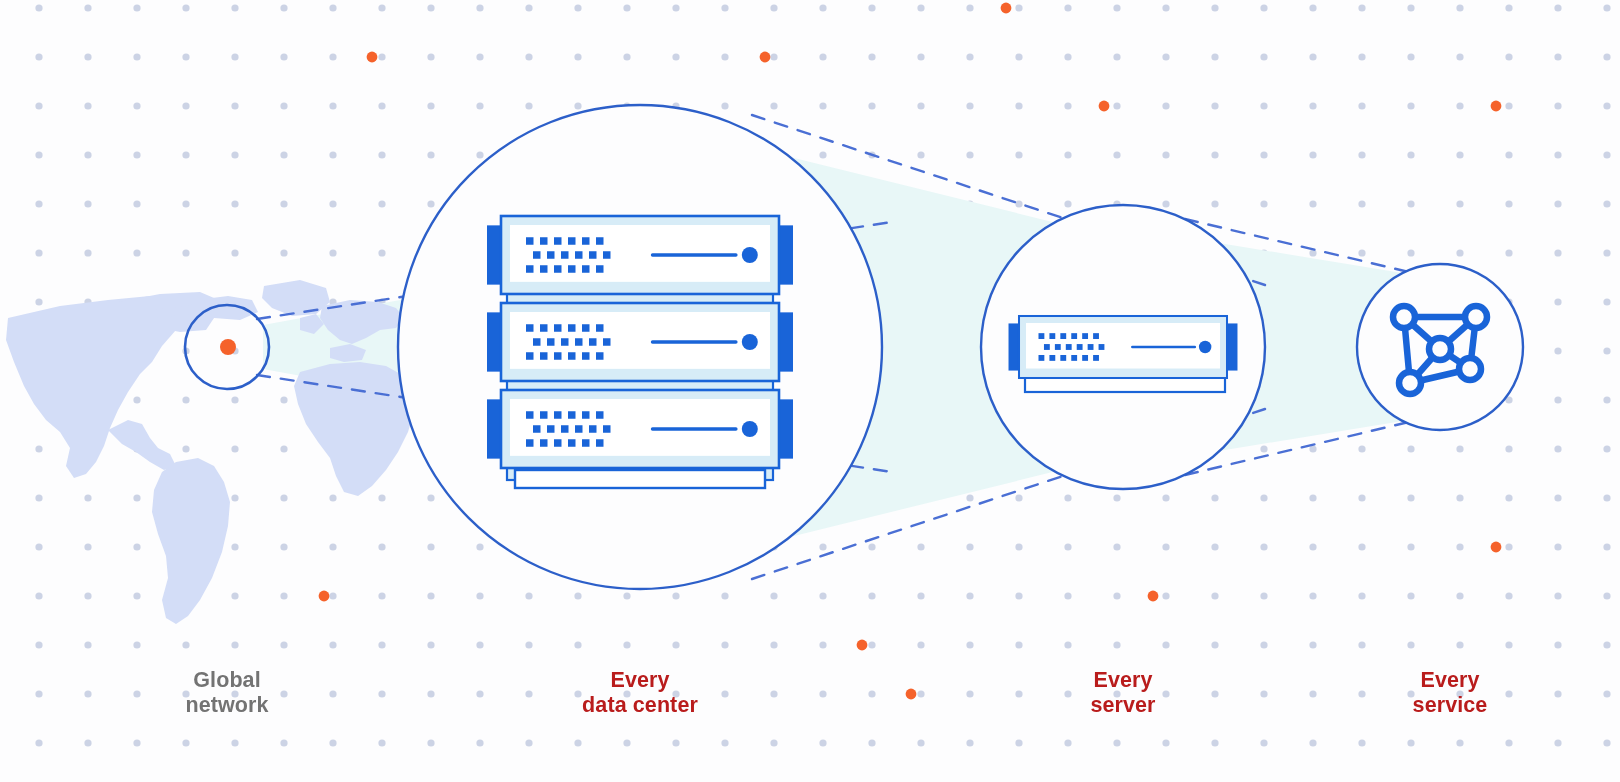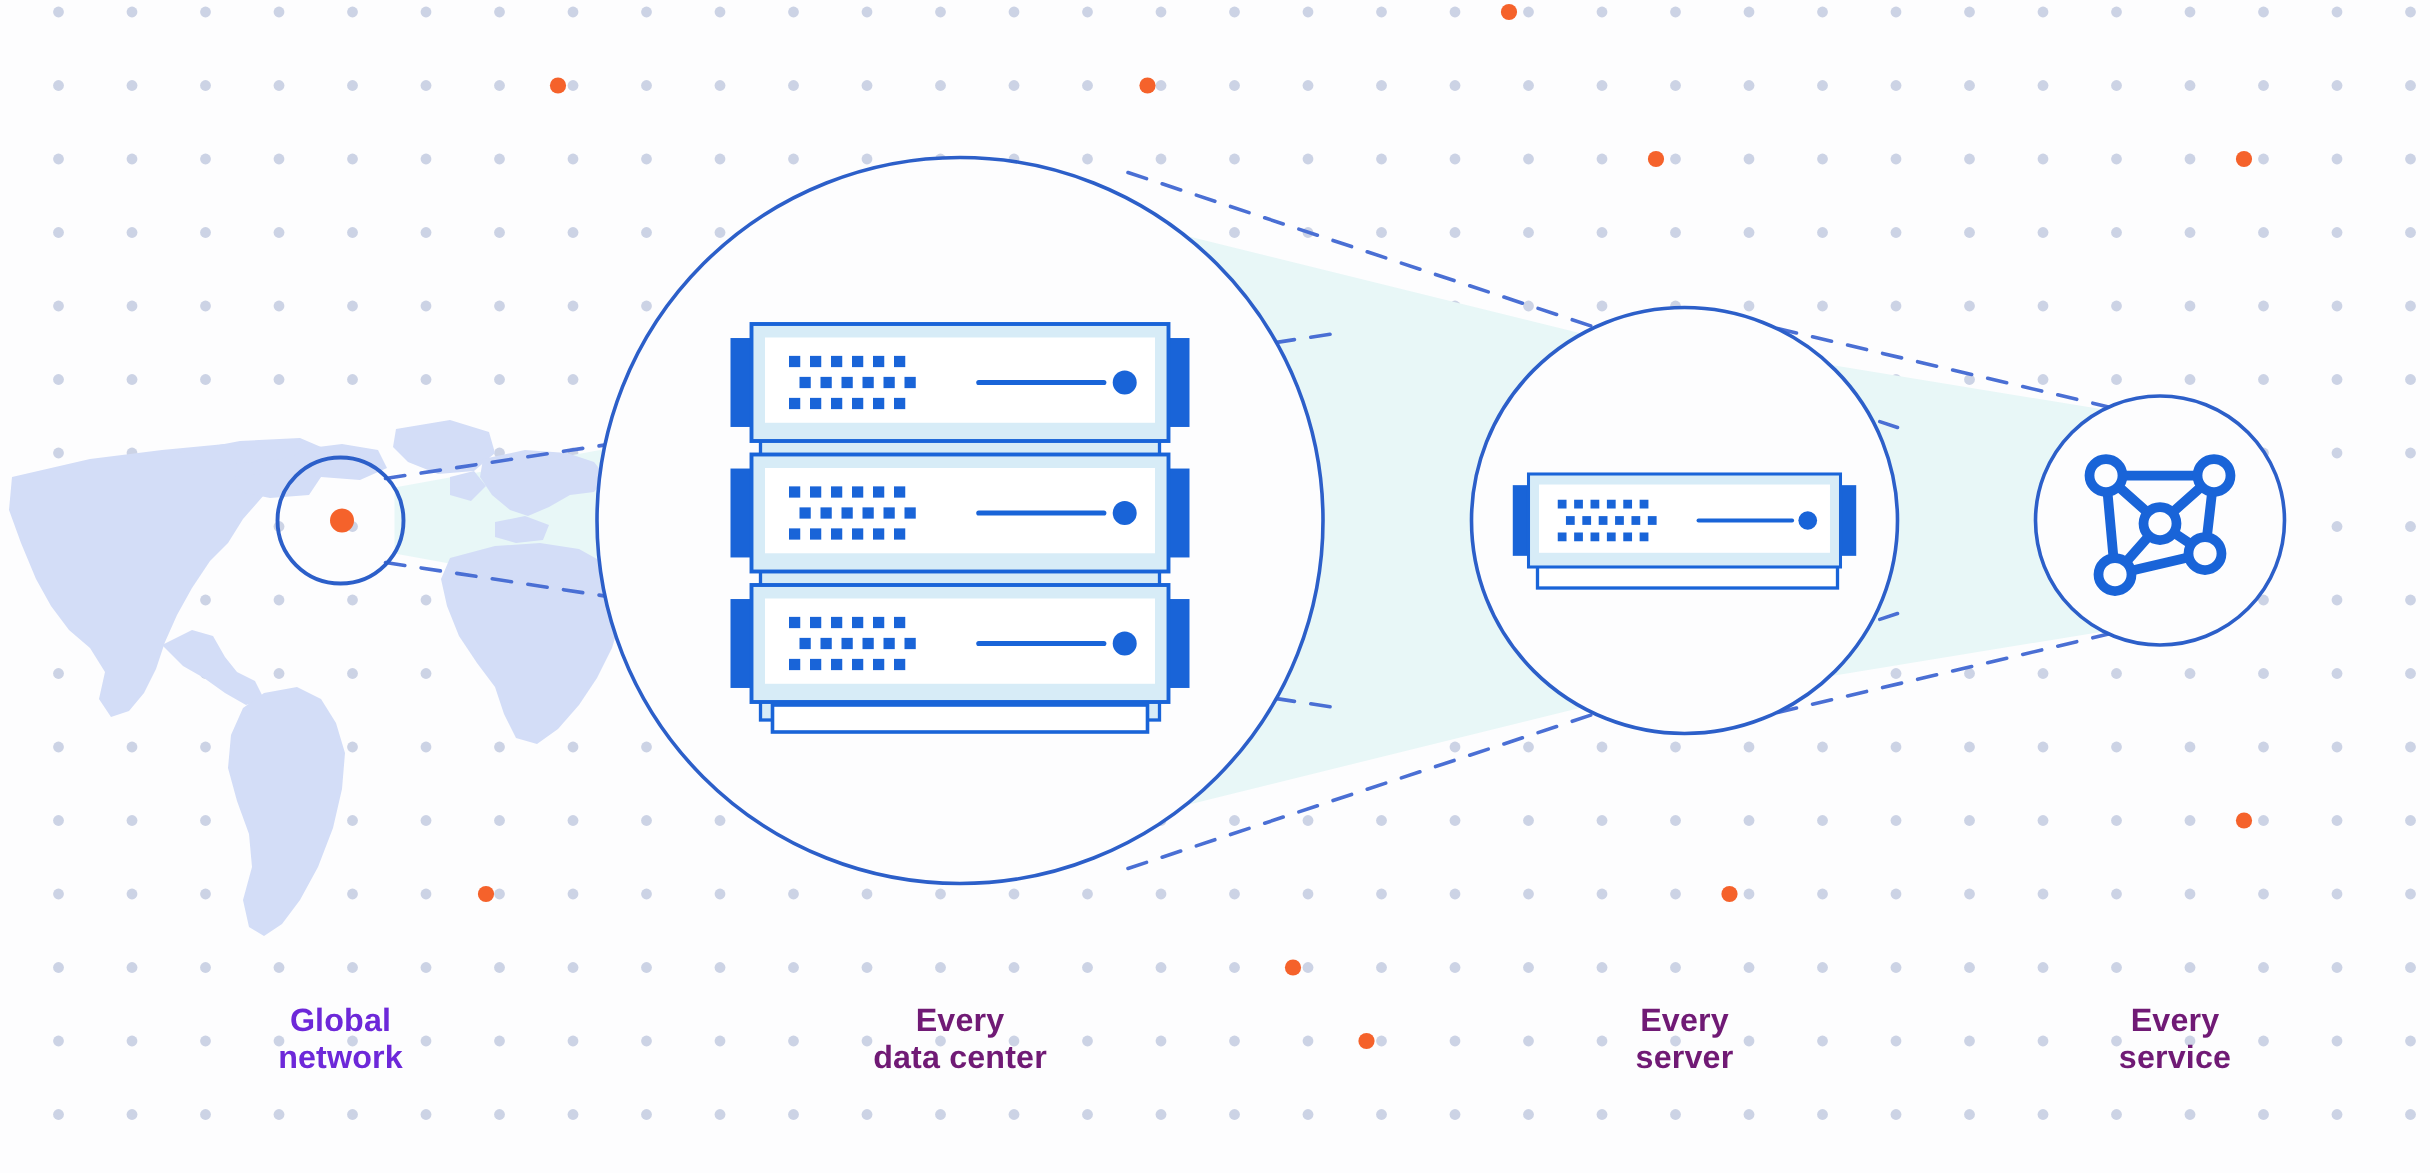--- a/index.html
+++ b/index.html
@@ -11,26 +11,26 @@
     position:relative;
   }
   #stage{position:absolute;inset:0;width:1620px;height:782px;}
   svg.layer{position:absolute;top:0;left:0;width:1620px;height:782px;display:block;}
   .lbl{
     position:absolute;
     text-align:center;
     font-size:21.5px;
     font-weight:700;
     line-height:25px;
-    color:#701a75;
+    color:#b91c1c;
     letter-spacing:.1px;
     white-space:pre-line;
     user-select:none;
   }
-  .lbl.accent{color:#6d28d9;}
+  .lbl.accent{color:#737373;}
 </style>
 </head>
 <body>
 
 <div id="stage">
 
   <svg class="layer">
     <g id="grid-dots">
         <circle cx="39" cy="8" r="3.6" fill="#c3cbe0" opacity="0.85"></circle>
         <circle cx="88" cy="8" r="3.6" fill="#c3cbe0" opacity="0.85"></circle>

